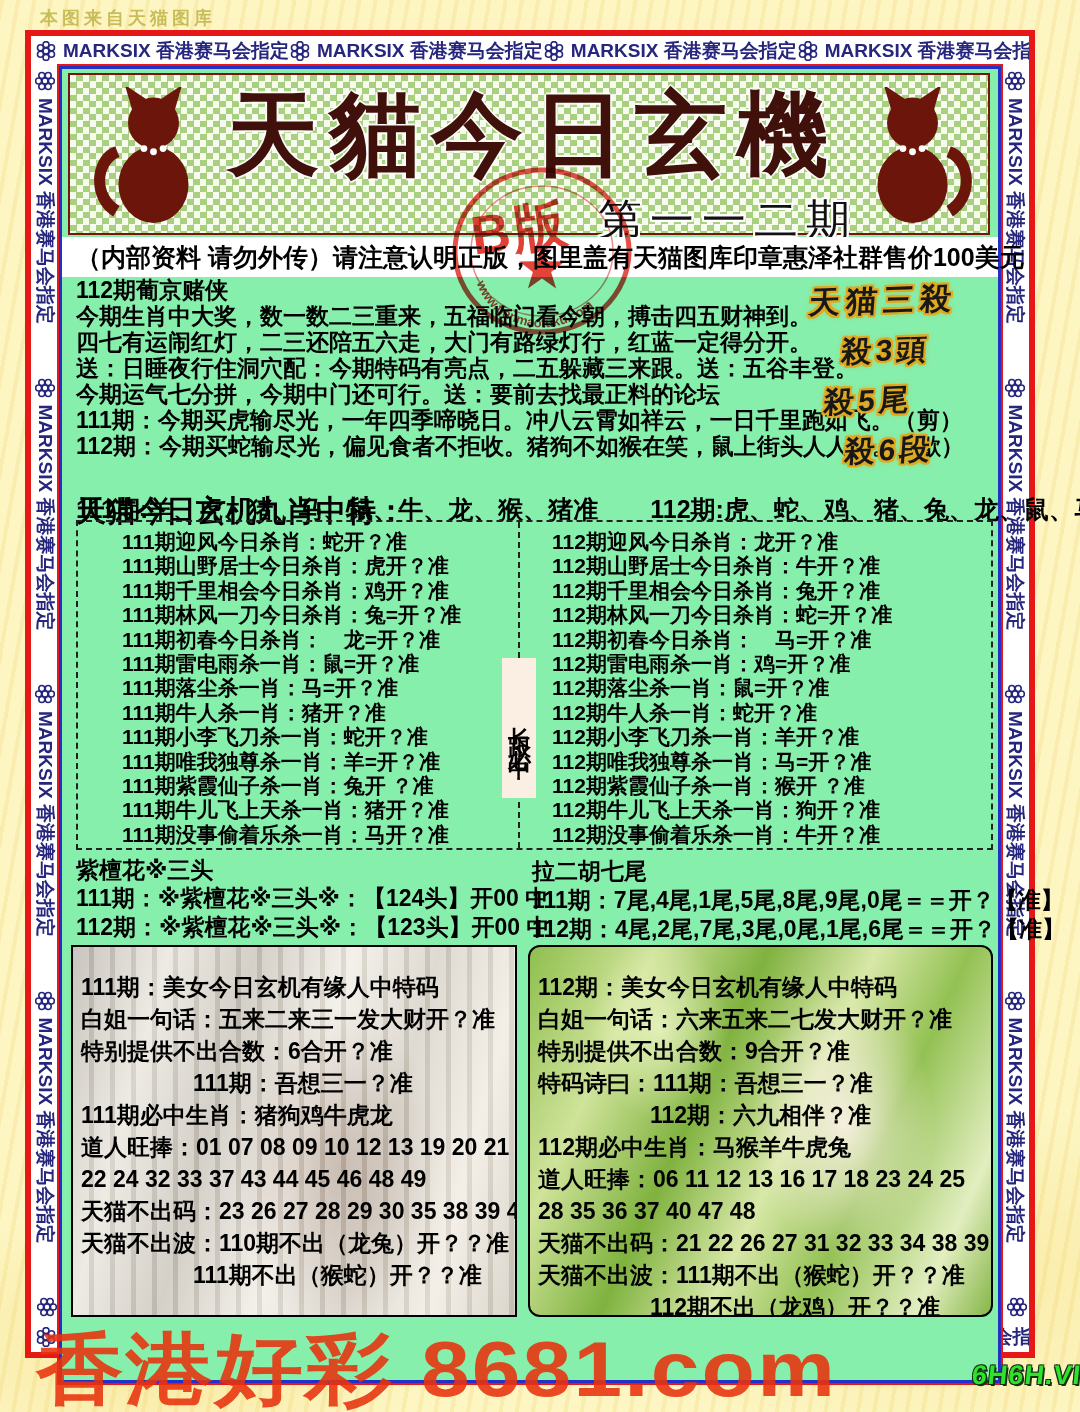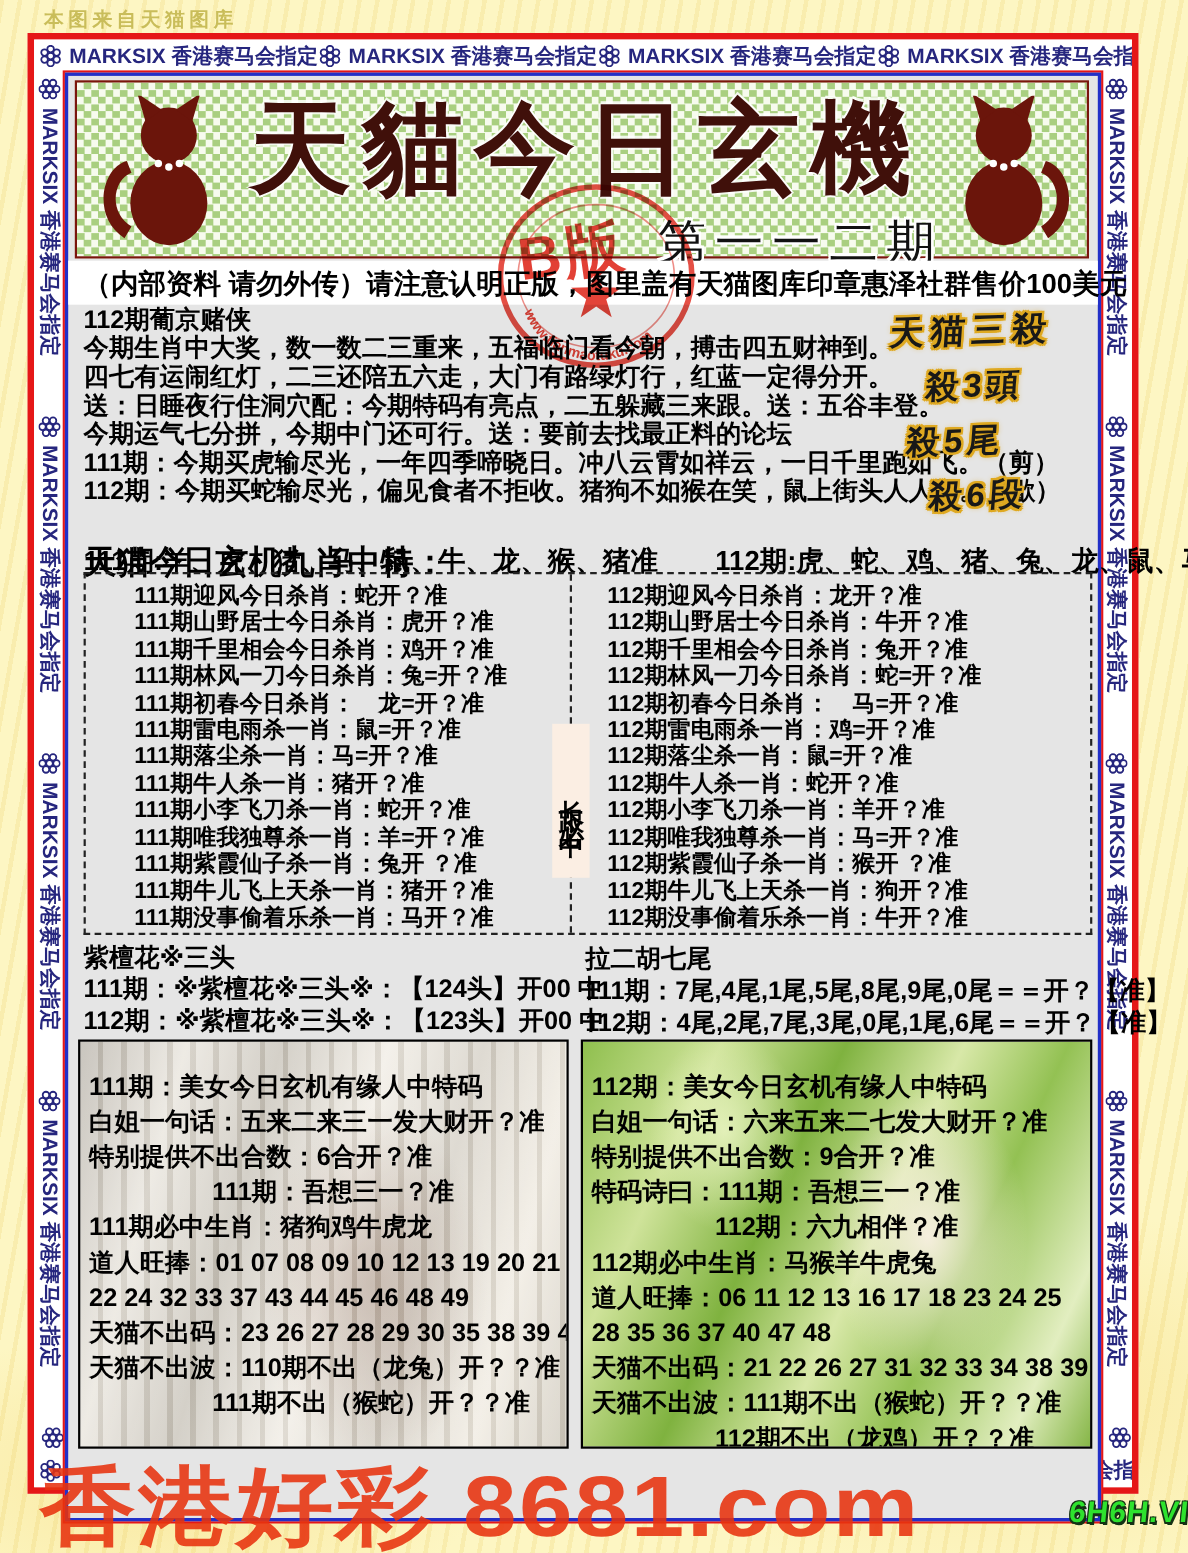--- a/index.html
+++ b/index.html
@@ -18,21 +18,21 @@
         font-weight:700;font-size:19px;white-space:nowrap;overflow:hidden;padding:0 4px;box-sizing:border-box;}
   .band-h{left:0;width:998px;height:30px;}
   .band-top{top:0;}
   .band-bottom{top:1286px;}
   .vband{width:1256px;height:28px;transform-origin:0 0;transform:rotate(90deg);}
   .vband-left{left:28px;top:30px;}
   .vband-right{left:998px;top:30px;}
   .band-seg{display:inline-flex;align-items:center;gap:6px;}
   .band-seg svg{flex:none;}
   
-  .content{left:28px;top:30px;width:942px;height:1317px;box-sizing:border-box;background:#e5e5e5;
+  .content{left:28px;top:30px;width:942px;height:1317px;box-sizing:border-box;background:#86efac;
            border:3px solid #2230c8;box-shadow:0 0 0 2px #e51717;}
   
   .title-box{left:6px;top:4px;width:922px;height:162px;box-sizing:border-box;border:2px solid #7a150c;
      background-color:#f7fbee;
      background-image:conic-gradient(#a9cf80 25%, rgba(255,255,255,0) 0 50%, #a9cf80 0 75%, rgba(255,255,255,0) 0);
      background-size:13px 13px;}
   .main-title{left:118px;top:-2px;width:690px;text-align:center;font-size:92px;font-weight:900;color:#40100a;
      letter-spacing:10px;white-space:nowrap;
      text-shadow:-2px 0 rgba(255,255,255,.85),2px 0 rgba(255,255,255,.85),0 -2px rgba(255,255,255,.85),0 2px rgba(255,255,255,.85);}
   .issue{left:528px;top:116px;font-size:44px;font-weight:400;color:#111;letter-spacing:8px;white-space:nowrap;
@@ -78,21 +78,21 @@
      font-size:23px;font-weight:700;color:#000;line-height:32px;white-space:nowrap;overflow:hidden;}
   .photo-left{left:9px;width:446px;
      background:
        repeating-linear-gradient(90deg, rgba(255,255,255,.22) 0 16px, rgba(120,112,100,.14) 16px 21px),
        radial-gradient(ellipse 150px 230px at 60% 60%, rgba(150,122,105,.5), rgba(150,122,105,0) 70%),
        linear-gradient(105deg,#bab5ac 0%,#e9e5dd 18%,#c8c3b9 34%,#f1ede5 52%,#d5d0c6 68%,#f0ebe1 84%,#d0cabe 100%);}
   .photo-right{left:466px;width:465px;
      background:
        radial-gradient(ellipse 130px 190px at 68% 48%, rgba(251,241,230,.92), rgba(251,241,230,0) 70%),
        radial-gradient(ellipse 100px 130px at 28% 22%, rgba(242,250,205,.75), rgba(242,250,205,0) 70%),
-       linear-gradient(115deg,#8fbf4e 0%,#cfe39a 20%,#7fb23f 38%,#d8e8a8 55%,#93c153 70%,#e2eec0 88%,#86b648 100%);}
+       linear-gradient(115deg,#8fbf4e 0%,#cfe39a 20%,#7fb23f 38%,#d8e8a8 55%,#93c153 70%,#e2eec0 88%,#86b648 100%); border-radius: 12px;}
   .photo .ind{padding-left:112px;}
   
   .big-red{left:36px;top:1318px;z-index:50;font-size:78px;font-weight:900;color:#e8330e;letter-spacing:2px;
      white-space:nowrap;transform:scaleX(1.12);transform-origin:0 0;opacity:.88;}
   .corner-site{left:972px;top:1360px;z-index:60;font-size:27px;font-weight:900;color:#2ee22e;letter-spacing:1px;
      transform:skewX(-6deg);white-space:nowrap;
      text-shadow:2px 2px 0 #143214,-1px -1px 0 #143214,1px -1px 0 #143214,-1px 1px 0 #143214;}
 </style>
 </head>
 <body>

